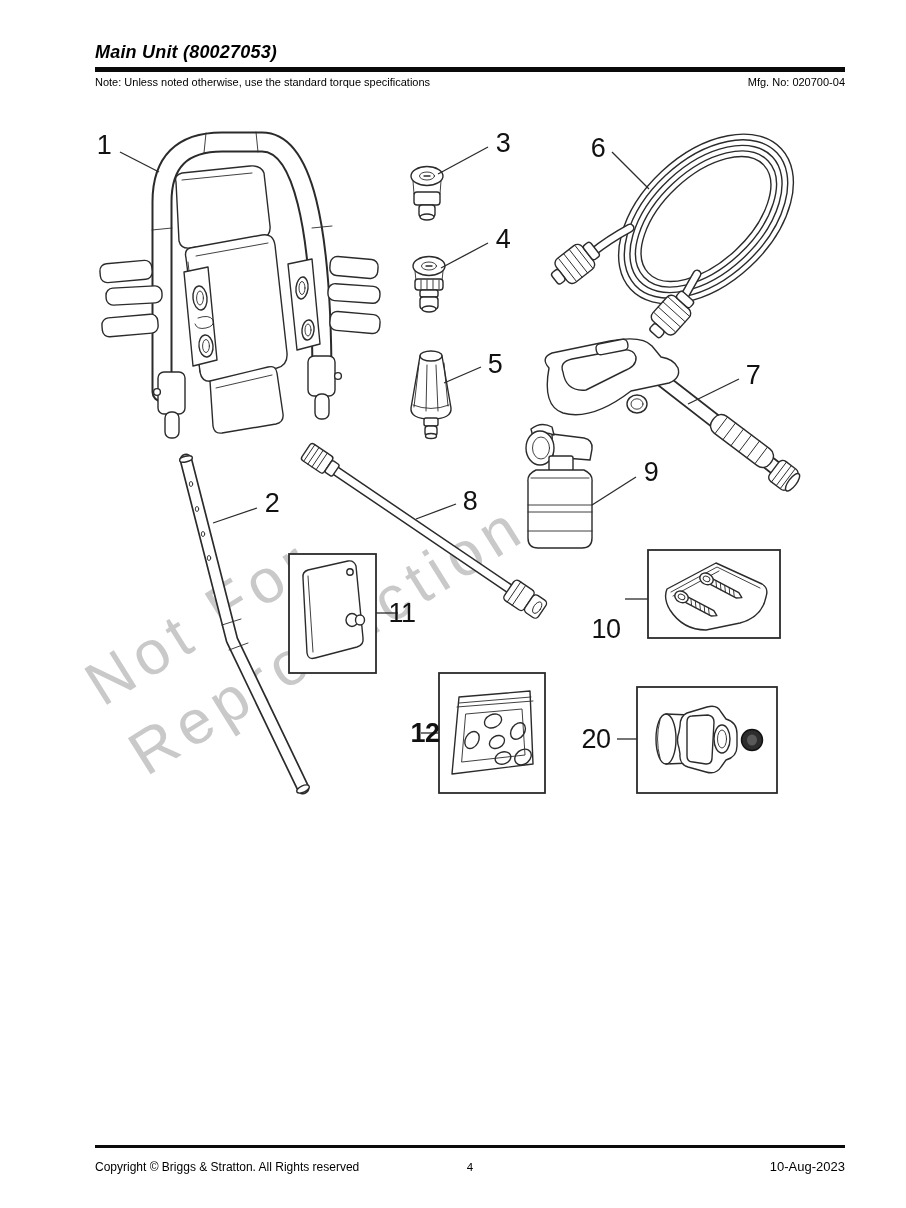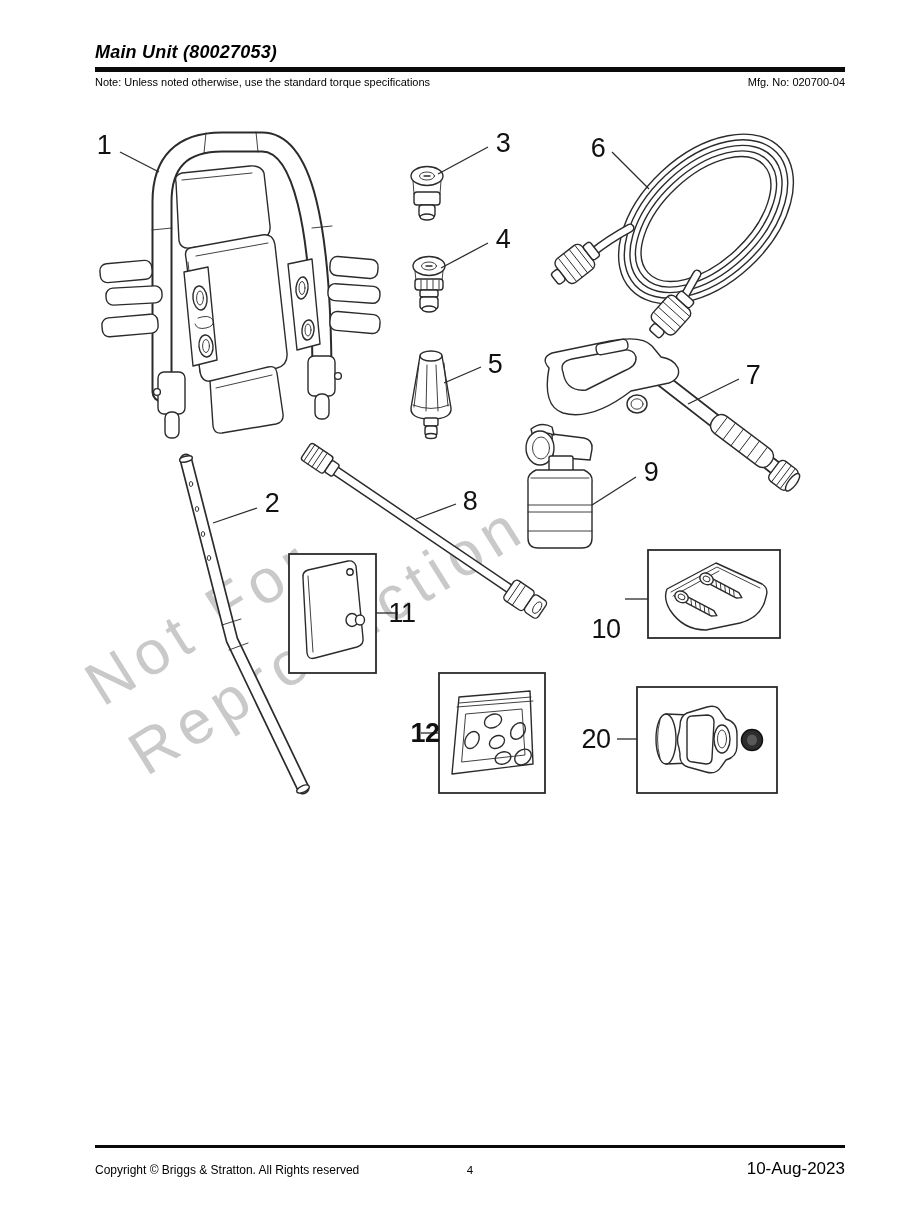--- a/index.html
+++ b/index.html
@@ -18,21 +18,21 @@
   .watermark span{display:block;}
   .dsvg{position:absolute;left:0;top:-100px;width:906px;height:1208px;}
   .callout{position:absolute;transform:translate(-50%,-50%);font-size:27px;color:#111;
            letter-spacing:-0.5px;white-space:nowrap;}
   
   .footer{position:absolute;left:95px;top:1145px;width:750px;}
   .rule-thin{height:2.5px;background:#0a0a0a;}
   .frow{display:grid;grid-template-columns:1fr auto 1fr;align-items:baseline;margin-top:11px;}
   .frow .c-left{font-size:12px;justify-self:start;}
   .frow .c-mid{font-size:11.5px;justify-self:center;}
-  .frow .c-right{font-size:17px;justify-self:end;}
+  .frow .c-right{font-size:13px;justify-self:end;}
   
   .o{fill:none;stroke:#2b2b2b;stroke-width:1.4;stroke-linecap:round;stroke-linejoin:round;}
   .w{fill:#ffffff;stroke:#2b2b2b;stroke-width:1.4;stroke-linejoin:round;}
   .thin{stroke-width:0.9;}
   .To{fill:none;stroke:#2b2b2b;stroke-linecap:round;stroke-linejoin:round;}
   .Ti{fill:none;stroke:#ffffff;stroke-linecap:round;stroke-linejoin:round;}
   .box{fill:#ffffff;stroke:#2b2b2b;stroke-width:1.8;}
   .ldr{fill:none;stroke:#2b2b2b;stroke-width:1.3;}
 </style>
 </head>

